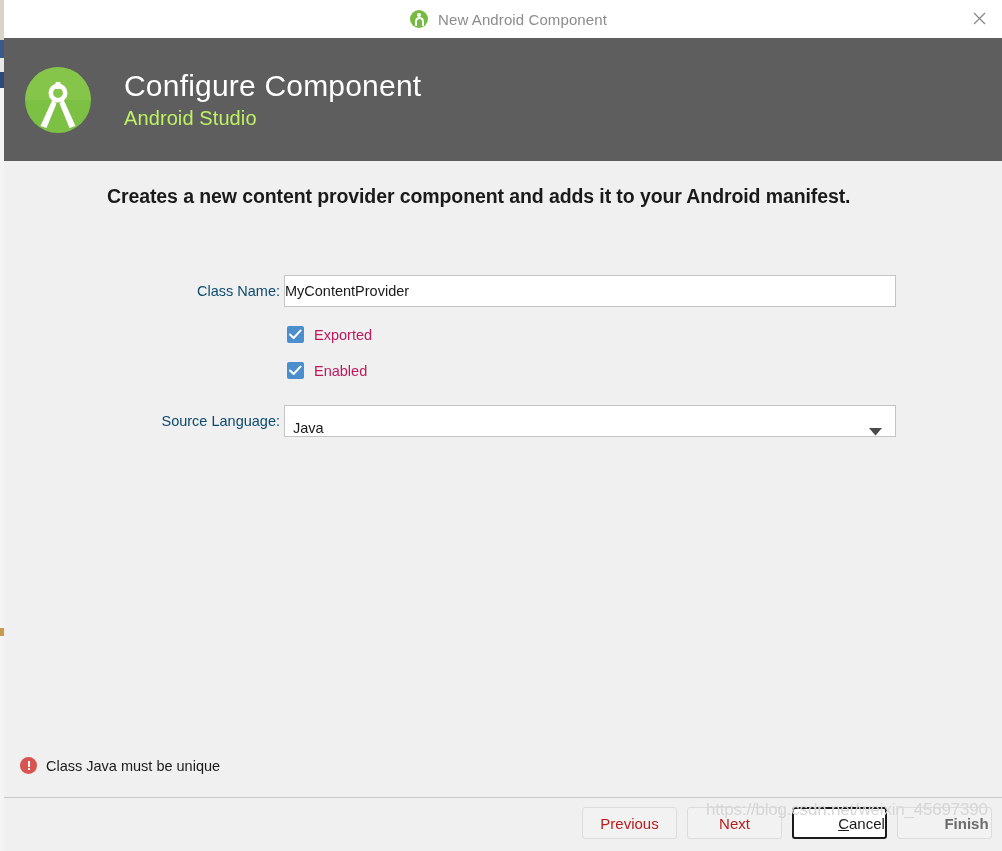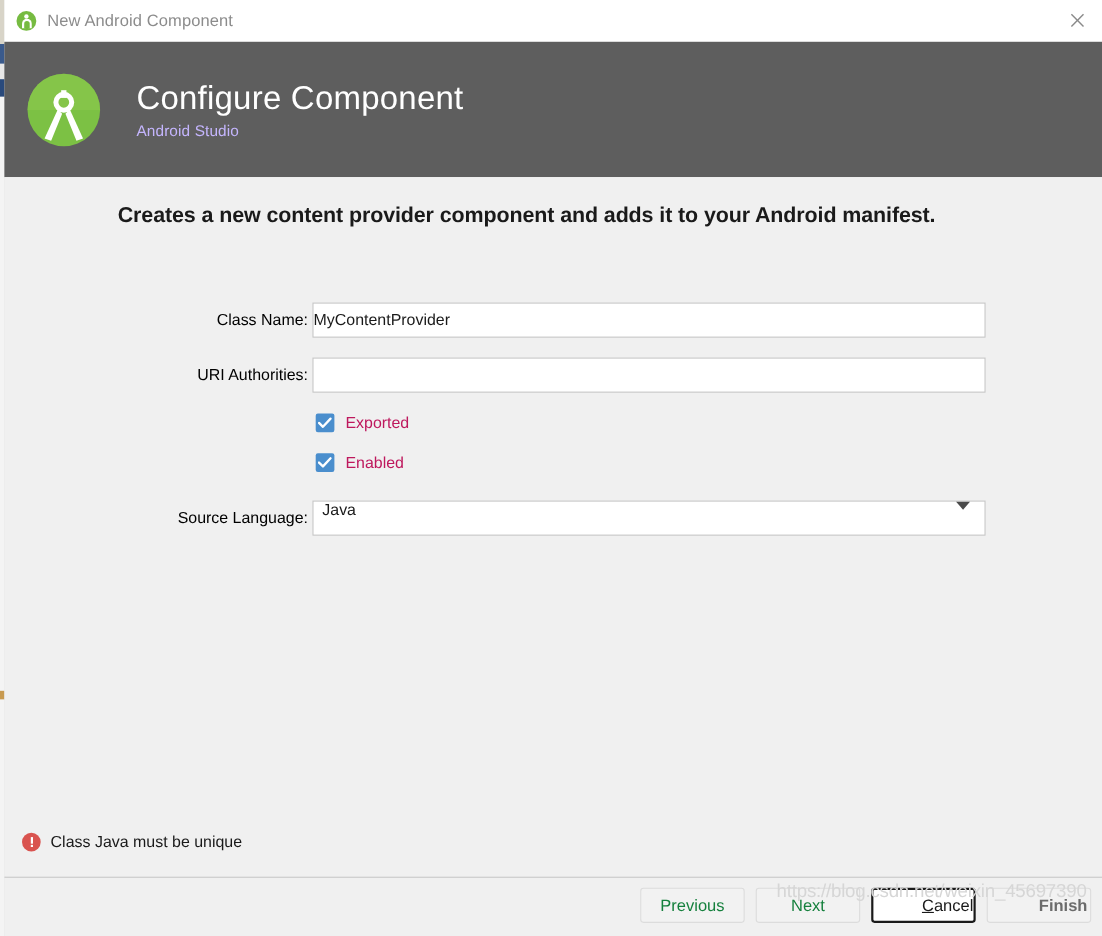--- a/index.html
+++ b/index.html
@@ -40,20 +40,21 @@
 
   
   .titlebar {
     position: absolute;
     left: 4px; top: 0;
     width: 998px; height: 38px;
     background: #ffffff;
     border-bottom: 1px solid #e3e3e3;
     display: flex;
     align-items: center;
+    justify-content: center;
   }
   .title-icon {
     width: 18px; height: 18px;
     margin-left: 11px;
     border-radius: 50%;
     background: #76bb41;
     position: relative;
     flex: none;
     overflow: hidden;
   }
@@ -115,22 +116,22 @@
   }
   .header-title {
     font-size: 30px;
     color: #ffffff;
     font-weight: normal;
     line-height: 1.1;
     letter-spacing: 0.2px;
     text-align: right;
   }
   .header-sub {
-    font-size: 14px;
-    color: #c4b5fd;
+    font-size: 20px;
+    color: #bef264;
     margin-top: 5px;
     letter-spacing: 0.1px;
   }
 
   
   .body-area {
     position: absolute;
     left: 4px; top: 161px;
     width: 998px; height: 636px;
     background: #f0f0f0;
@@ -153,21 +154,21 @@
   }
   .row {
     position: relative;
     height: 50px;
   }
   .row-label {
     position: absolute;
     right: 722px;
     top: 12px;
     font-size: 14.5px;
-    color: #000000;
+    color: #0c4a6e;
     white-space: nowrap;
   }
   .field {
     position: absolute;
     left: 280px;
     top: 4px;
     width: 612px;
     height: 32px;
     background: #ffffff;
     border: 1px solid #c4c4c4;
@@ -216,21 +217,21 @@
   .dropdown {
     position: absolute;
     left: 280px;
     top: 4px;
     width: 612px;
     height: 32px;
     background: #ffffff;
     border: 1px solid #c4c4c4;
     box-sizing: border-box;
     display: flex;
-    align-items: flex-start;
+    align-items: flex-end;
     justify-content: space-between;
     cursor: pointer;
   }
   .dropdown .dd-value {
     padding-left: 8px;
     font-size: 14.5px;
     color: #1a1a1a;
   }
   .dd-arrow {
     margin-right: 13px;
@@ -292,21 +293,21 @@
     width: 95px;
     height: 32px;
     border-radius: 3px;
     background: #f2f2f2;
     border: 1px solid #dcdcdc;
     box-sizing: border-box;
     display: flex;
     align-items: center;
     justify-content: center;
     font-size: 15px;
-    color: #15803d;
+    color: #b91c1c;
     cursor: default;
     user-select: none;
   }
   .btn.enabled {
     color: #1a1a1a;
     border: 2px solid #1a1a1a;
     background: #ffffff;
     font-weight: normal;
     cursor: pointer;
     padding-left: 44px;
@@ -381,26 +382,20 @@
 
     <div class="form">
 
       <div class="row">
         <div class="row-label">Class Name:</div>
         <div class="field">
           <span class="field-value">MyContentProvider</span>
         </div>
       </div>
 
-      <div class="row">
-        <div class="row-label">URI Authorities:</div>
-        <div class="field">
-          <span class="field-value"></span>
-        </div>
-      </div>
 
       <div class="cb-row">
         <div class="cb-wrap">
           <span class="cbox">
             <svg width="13" height="11" viewBox="0 0 13 11">
               <polyline points="1,5.5 4.6,9 11.5,1.6" fill="none" stroke="#ffffff" stroke-width="2.1" stroke-linecap="round" stroke-linejoin="round"></polyline>
             </svg>
           </span>
           <span class="cb-label">Exported</span>
         </div>

